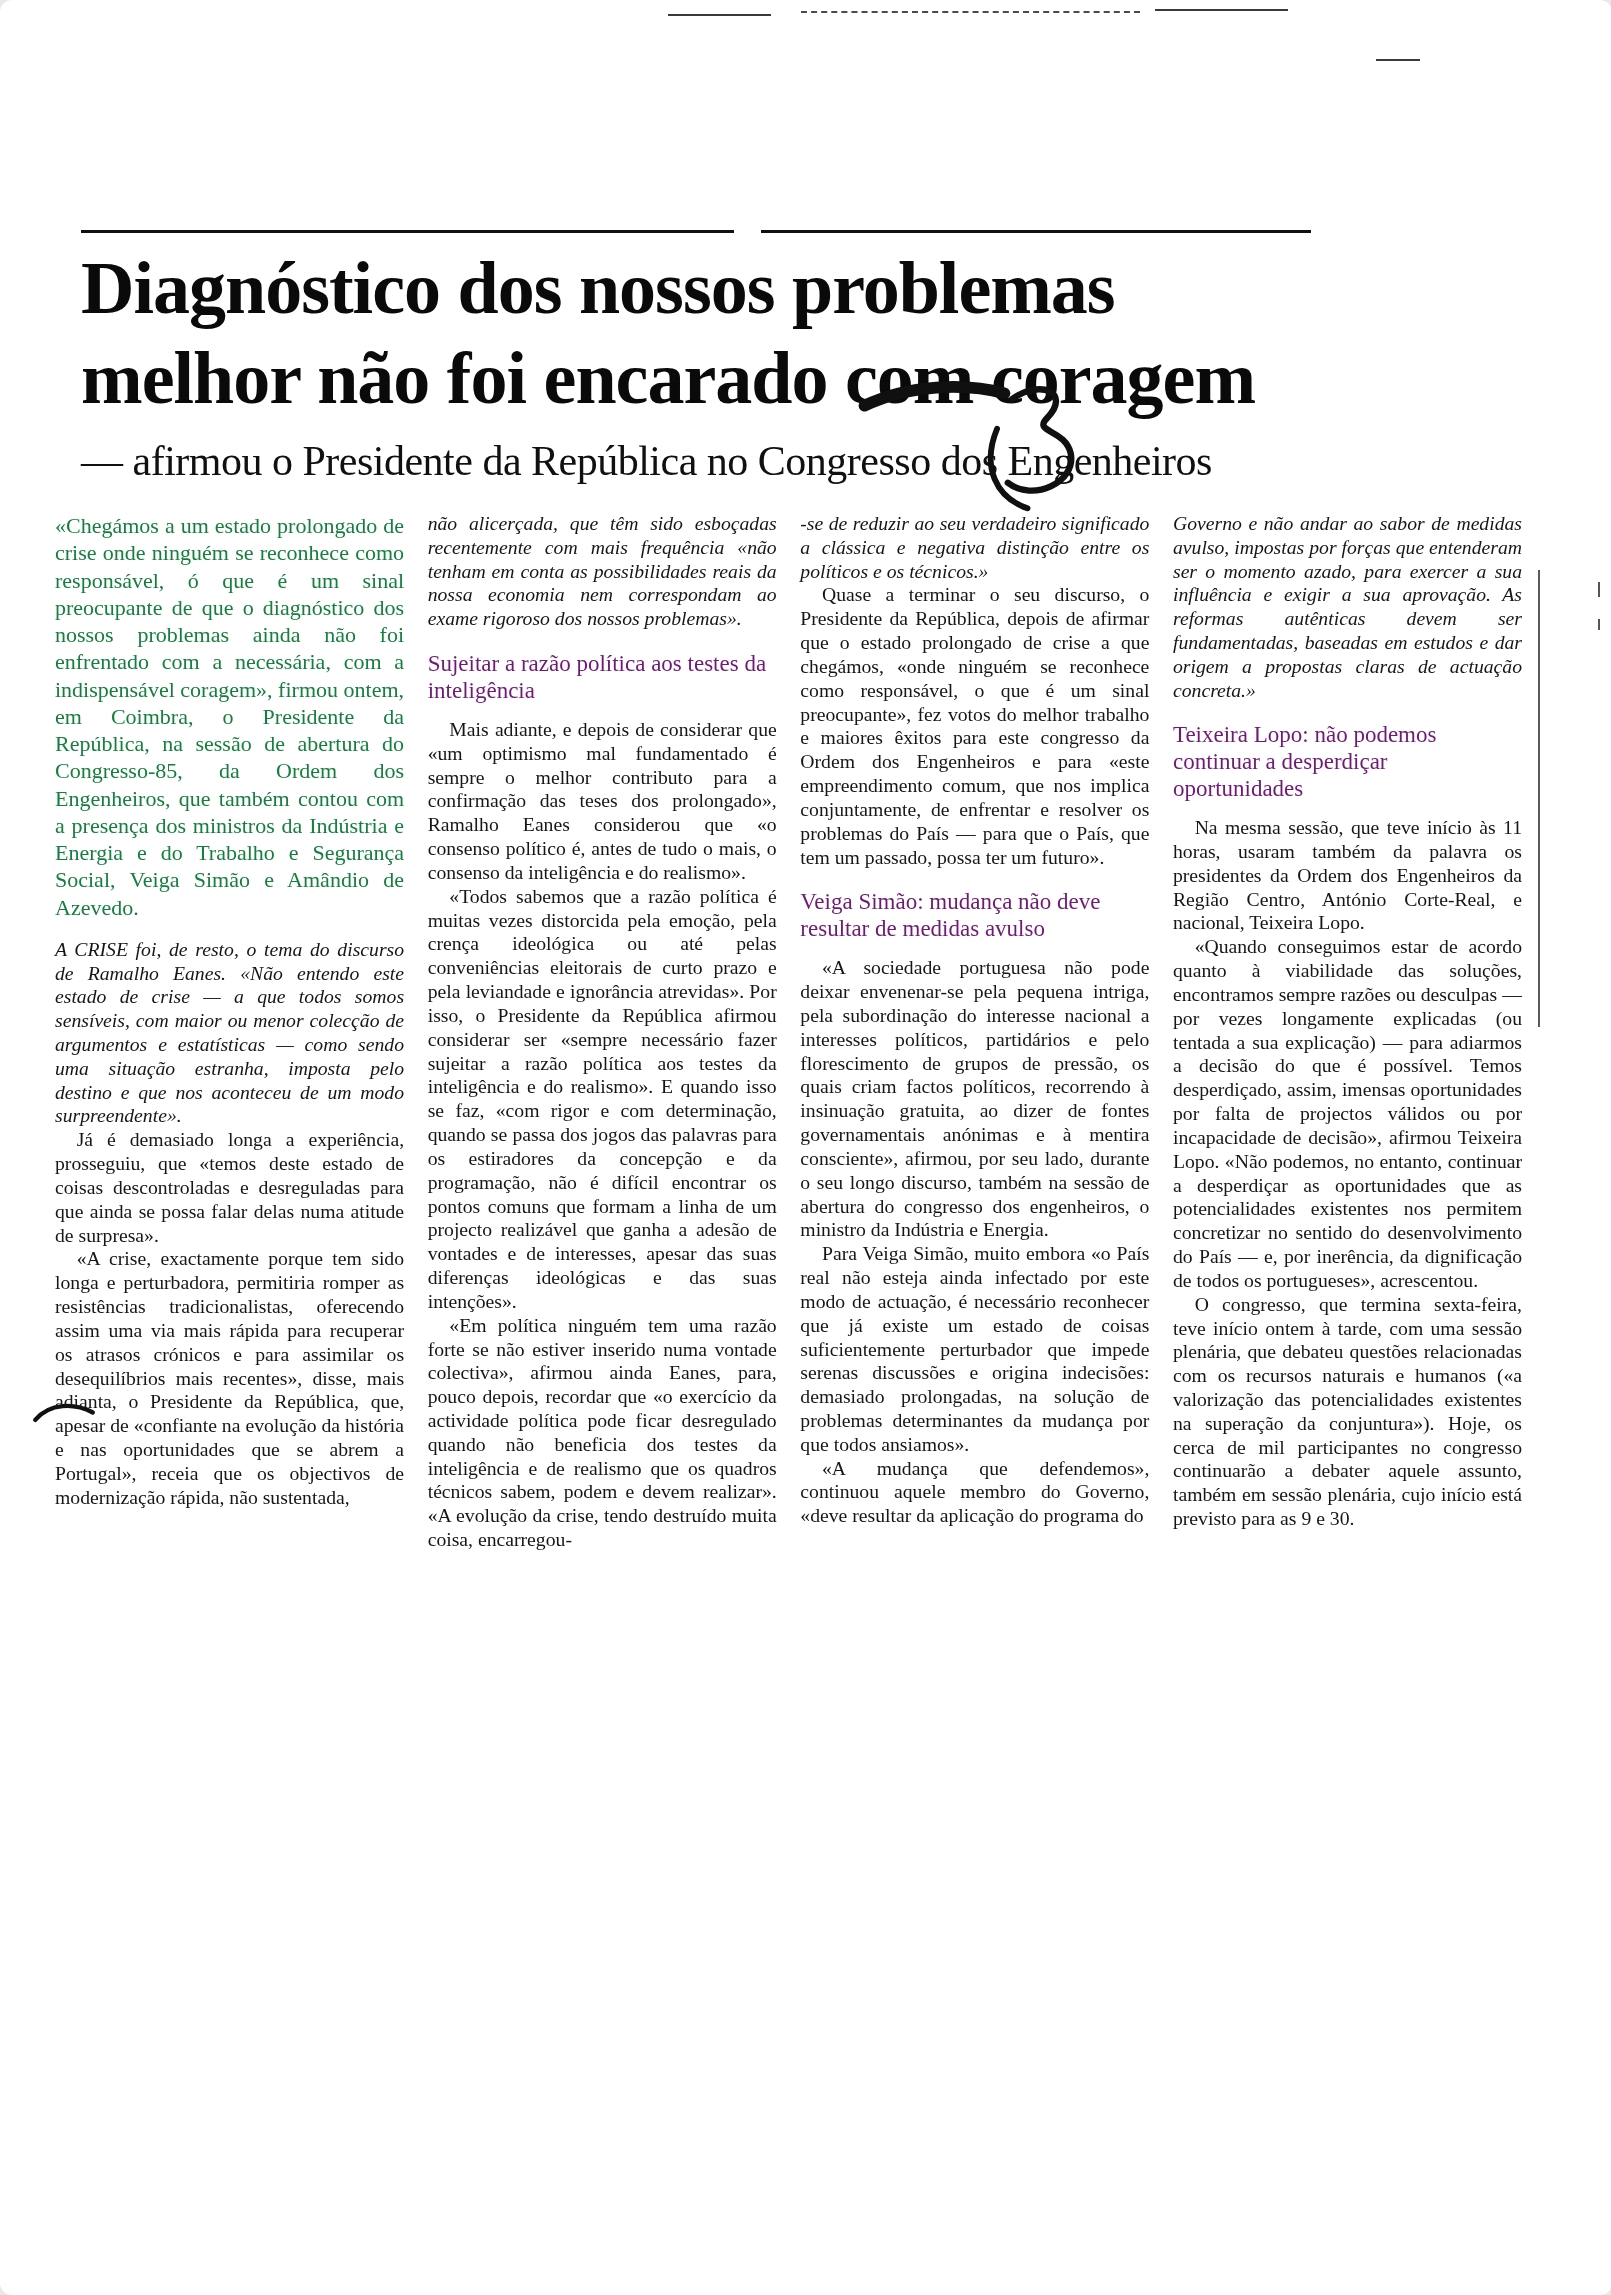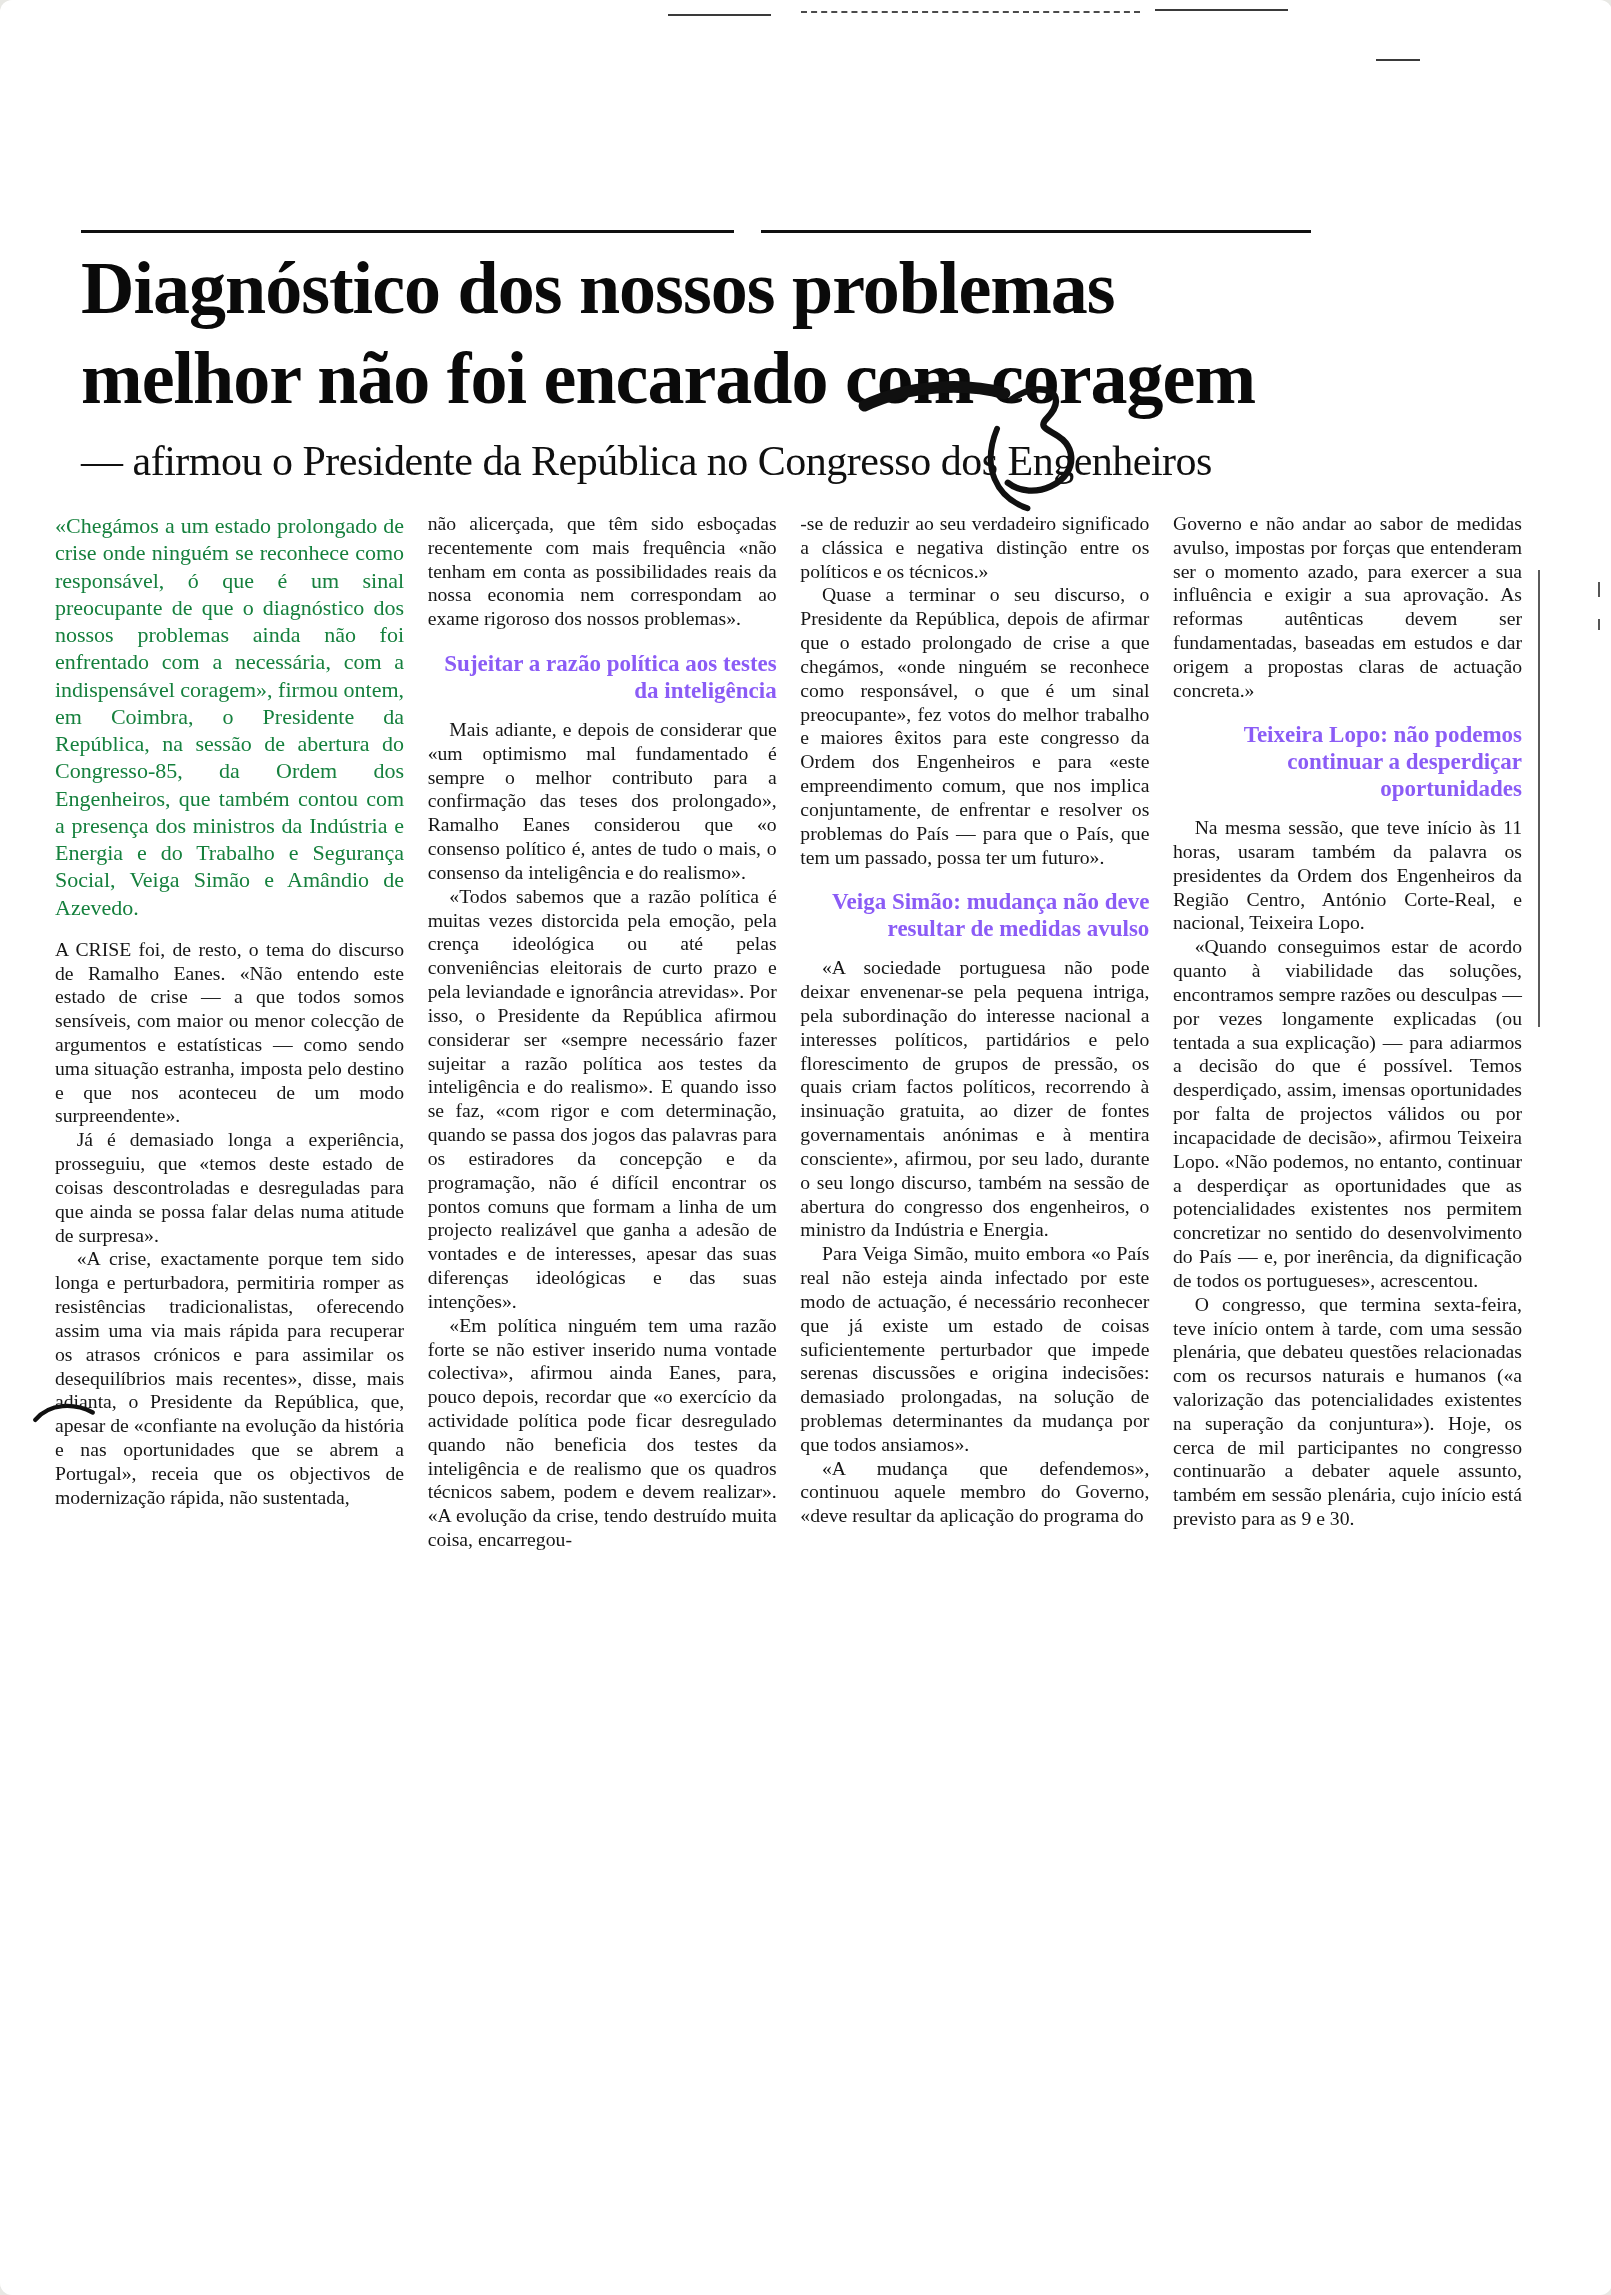--- a/index.html
+++ b/index.html
@@ -74,28 +74,28 @@
     color: #15803d;
   }
   .para {
     font-size: 19.7px;
     line-height: 1.21;
     text-align: justify;
     margin: 0;
     text-indent: 1.1em;
     color: #161616;
   }
-  .para.noindent { text-indent: 0; }
+  .para.noindent { text-indent: 0; font-style: italic; }
   .subhead {
     font-size: 23px;
     line-height: 1.16;
-    font-weight: 700;
-    text-align: right;
+    font-weight: 400;
+    text-align: left;
     margin: 19.7px 0 13.8px 0;
-    color: #8b5cf6;
+    color: #701a75;
   }
 
   
   .handwritten {
     position: absolute;
     pointer-events: none;
   }
   .handwritten path {
     fill: none;
     stroke: #101010;

